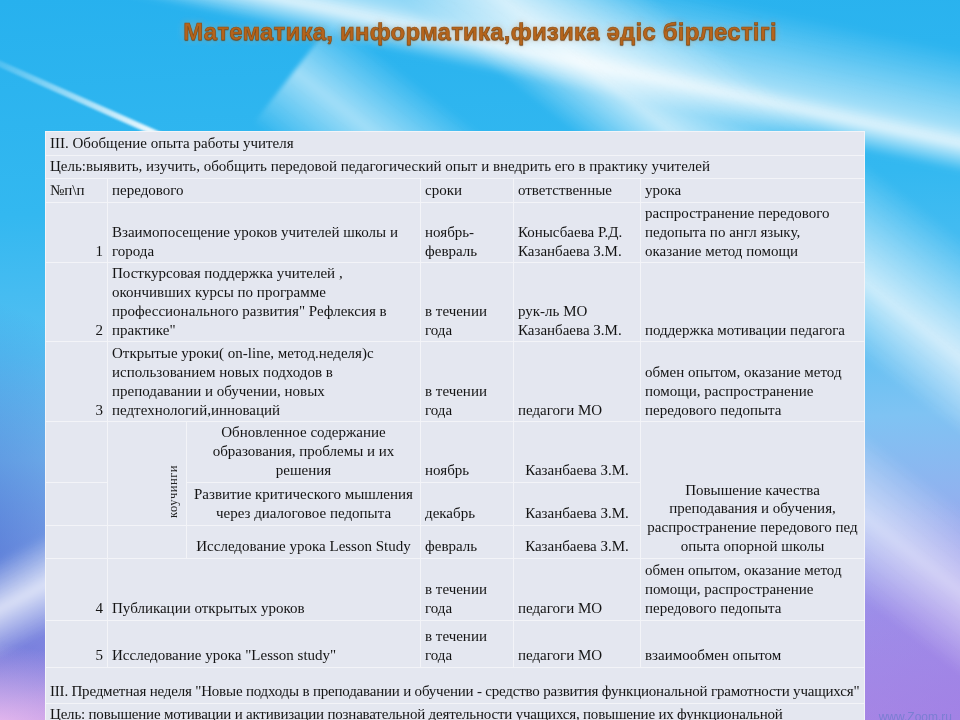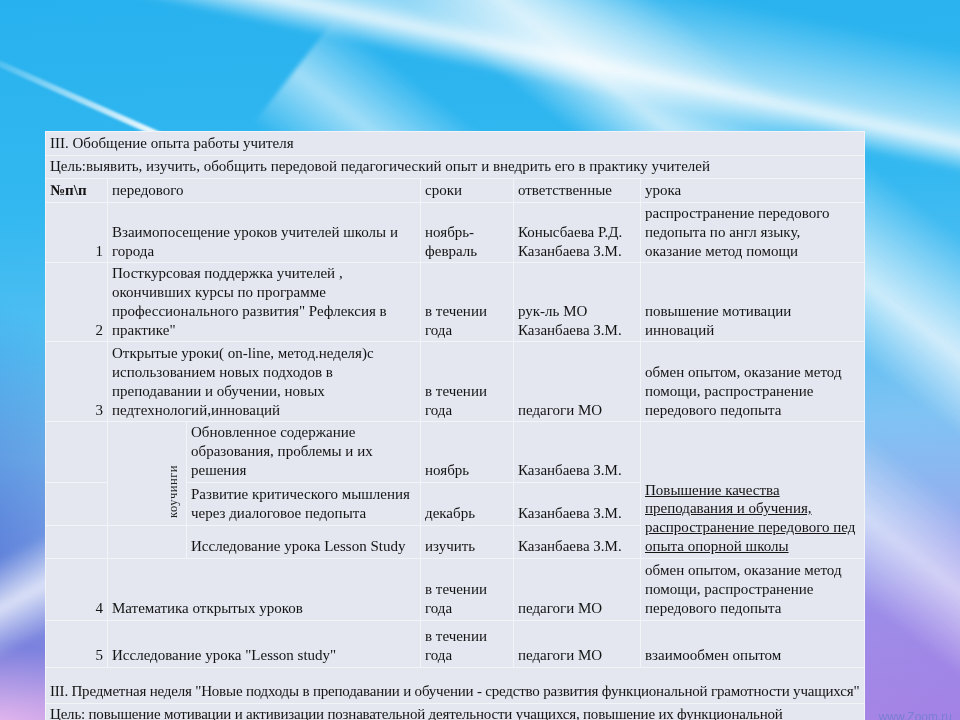--- a/index.html
+++ b/index.html
@@ -43,24 +43,24 @@
     border-collapse:collapse; table-layout:fixed;
   }
   table.plan td{
     background:var(--cell-bg,#e4e7f0);
     border:1px solid var(--cell-border,#f3f4f8);
     font-size:15px; line-height:1.25; color:#141414;
     vertical-align:bottom; padding:1px 4px 2px 4px; overflow:hidden;
     word-wrap:break-word;
   }
   td.c-num{text-align:right; padding-right:1px;}
-  td.c-hdrnum{text-align:left; padding-left:2px;font-weight:bold;}
+  td.c-hdrnum{text-align:left; padding-left:2px;}
   td.c-dates,td.c-resp,td.c-out{padding-left:12px;margin-top:20px;}
-  td.center{text-align:left; padding-left:2px; padding-right:2px;margin-left:28px;}
-  td.v-mid{vertical-align:middle;text-decoration:underline;}
+  td.center{text-align:center; padding-left:2px; padding-right:2px;margin-left:28px;}
+  td.v-mid{vertical-align:middle;}
   td.coach{font-size:14.5px; line-height:1.15;}
   td.sec{line-height:1.15; letter-spacing:-.2px;}
   td.kouch{text-align:right; vertical-align:middle; padding:0 2px 0 0;}
   .vert{display:inline-block; writing-mode:vertical-rl; transform:rotate(180deg);
         font-size:12.5px; letter-spacing:.5px; color:#222;}
   .watermark{
     position:absolute; right:8px; bottom:-4px;
     font-family:"Liberation Sans", sans-serif; font-size:12px; color:#7b7ed2;
   }
 </style>
@@ -68,20 +68,21 @@
 <body>
 
 <div class="slide">
 
   <div class="streak s1"></div>
   <div class="streak s2"></div>
   <div class="streak s3"></div>
   <div class="streak s4"></div>
   <div class="streak s5"></div>
 
+  <div class="title">Математика, информатика,физика әдіс бірлестігі</div>
 
   <table class="plan">
     <colgroup>
       <col style="width:62px">
         <col style="width:79px">
         <col style="width:234px">
       <col style="width:93px">
         <col style="width:127px">
         <col style="width:224px">
     </colgroup>
@@ -109,21 +110,21 @@
       <td class="c-dates">ноябрь-февраль</td>
       <td class="c-resp">Конысбаева Р.Д. Казанбаева З.М.</td>
       <td class="c-out">распространение передового педопыта  по англ языку,  оказание метод помощи</td>
     </tr>
 
     <tr style="height:75px">
       <td class="c-num">2</td>
       <td colspan="2">Посткурсовая  поддержка учителей , окончивших курсы  по программе профессионального развития" Рефлексия в практике"</td>
       <td class="c-dates">в течении года</td>
       <td class="c-resp">рук-ль МО Казанбаева З.М.</td>
-      <td class="c-out">повышение мотивации инноваций</td>
+      <td class="c-out">поддержка мотивации педагога</td>
     </tr>
 
     <tr style="height:80px">
       <td class="c-num">3</td>
       <td colspan="2">Открытые уроки( on-line,  метод.неделя)с использованием новых подходов в преподавании и обучении, новых педтехнологий,инноваций</td>
       <td class="c-dates">в течении года</td>
       <td class="c-resp">педагоги МО</td>
       <td class="c-out">обмен опытом, оказание метод помощи, распространение передового педопыта</td>
     </tr>
 
@@ -142,27 +143,27 @@
       <td class="c-num"></td>
       <td class="center coach">Развитие критического  мышления через диалоговое педопыта</td>
       <td class="c-dates">декабрь</td>
       <td class="center">Казанбаева З.М.</td>
     </tr>
 
     <tr style="height:33px">
       <td class="c-num"></td>
       <td></td>
       <td class="center coach">Исследование урока Lesson  Study</td>
-      <td class="c-dates">изучить</td>
+      <td class="c-dates">февраль</td>
       <td class="center">Казанбаева З.М.</td>
     </tr>
 
     <tr style="height:62px">
       <td class="c-num">4</td>
-      <td colspan="2">Математика открытых уроков</td>
+      <td colspan="2">Публикации открытых уроков</td>
       <td class="c-dates">в течении года</td>
       <td class="c-resp">педагоги МО</td>
       <td class="c-out">обмен опытом, оказание метод помощи, распространение передового педопыта</td>
     </tr>
 
     <tr style="height:47px">
       <td class="c-num">5</td>
       <td colspan="2">Исследование урока  "Lesson  study"</td>
       <td class="c-dates">в течении года</td>
       <td class="c-resp">педагоги МО</td>

